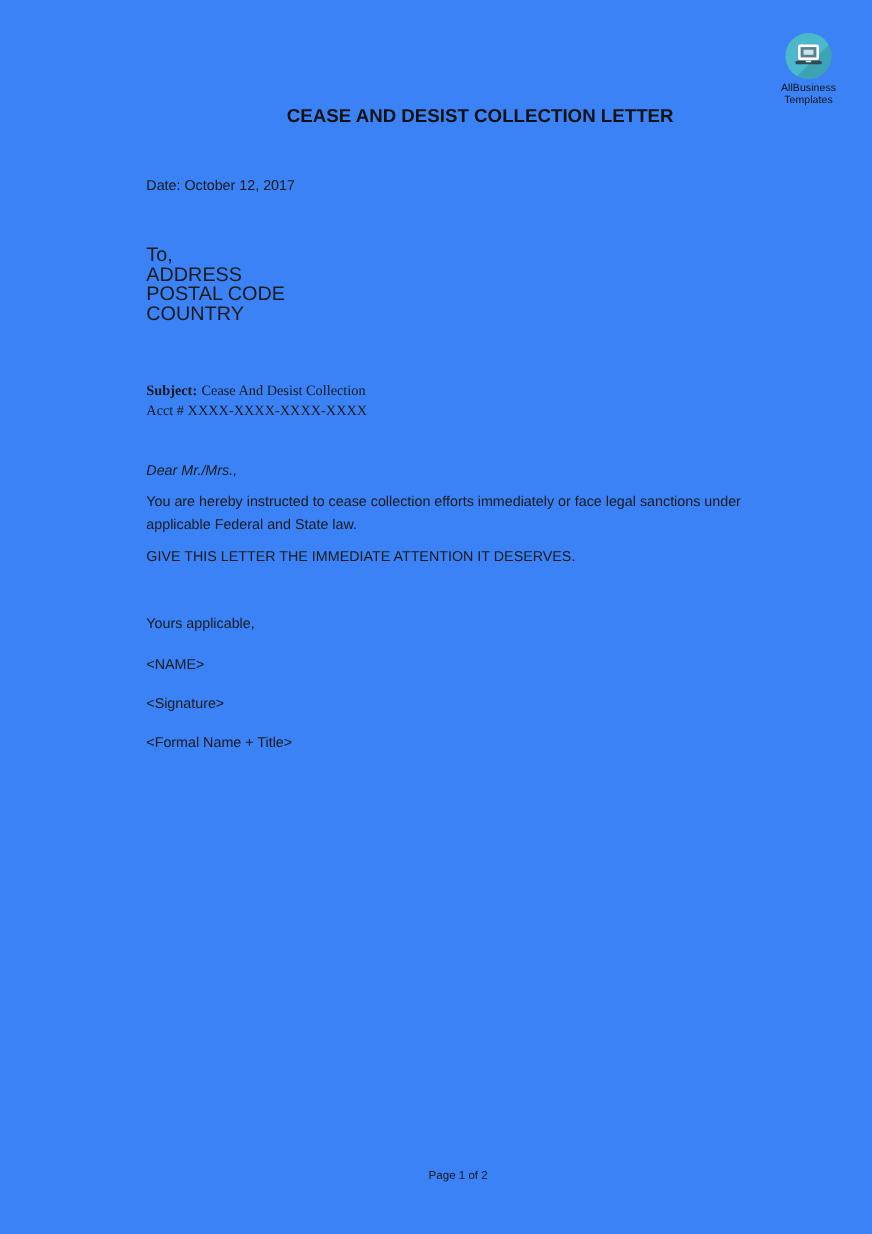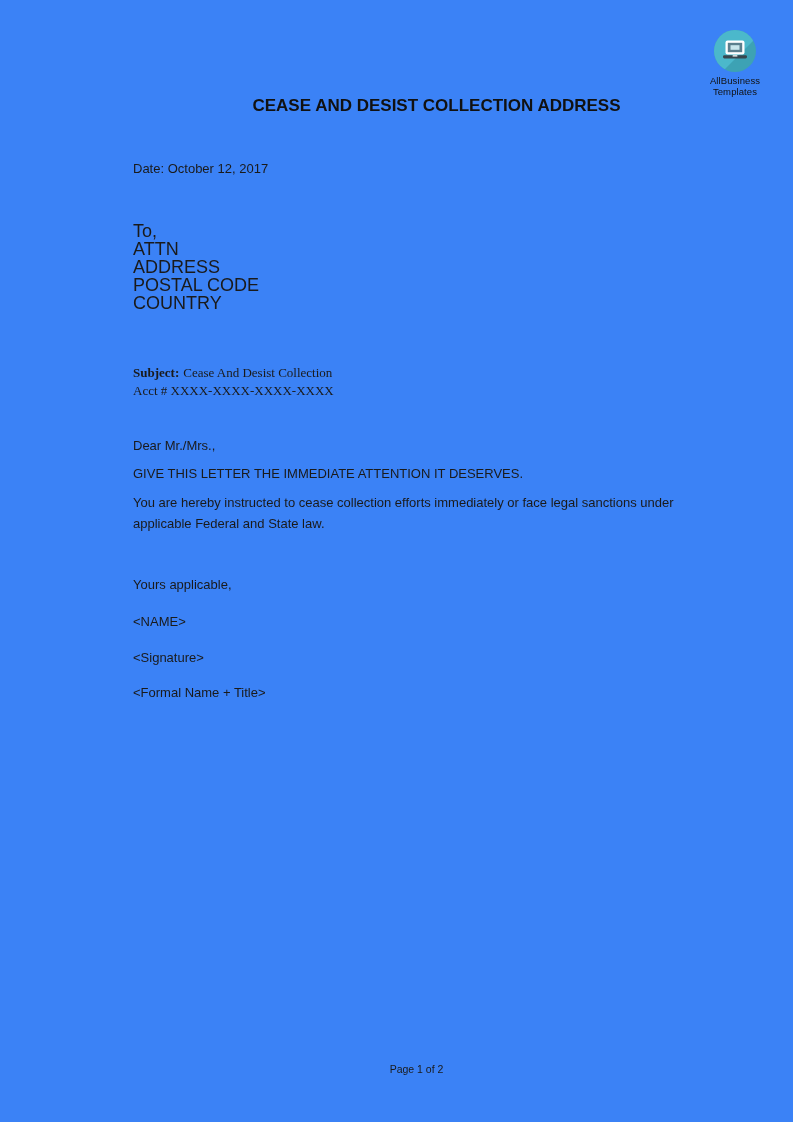--- a/index.html
+++ b/index.html
@@ -67,20 +67,21 @@
   .subject-line, .account-line {
     font-size: 13px;
     line-height: 18px;
   }
   .subject-label { font-weight: bold; }
   .subject-rest { margin-left: 4px; }
   .salutation {
     margin-top: 37px;
     font-size: 13px;
     line-height: 18px;
+    font-style: italic;
   }
   .para {
     width: 640px;
     font-size: 13px;
     line-height: 21px;
     white-space: pre-line;
   }
   .para-1 { margin-top: 34px; }
   .para-2 { margin-top: 8px; }
   .para-3 { margin-top: 8px; }
@@ -126,44 +127,43 @@
         <rect x="10" y="26.2" width="24" height="3.2" rx="1.4" fill="#37474f"></rect>
         <rect x="19.5" y="26.2" width="5" height="1.4" rx="0.7" fill="#ffffff"></rect>
       </svg>
     </div>
     <div class="logo-text">AllBusiness</div>
     <div class="logo-text">Templates</div>
   </div>
 
   <div class="content">
 
-    <div class="doc-title">CEASE AND DESIST COLLECTION ADDRESS</div>
+    <div class="doc-title">CEASE AND DESIST COLLECTION LETTER</div>
 
     <div class="date-line">Date: October 12, 2017</div>
 
     <div class="recipient-block">
       <div class="recipient-line">To,</div>
-      <div class="recipient-line">ATTN</div>
       <div class="recipient-line">ADDRESS</div>
       <div class="recipient-line">POSTAL CODE</div>
       <div class="recipient-line">COUNTRY</div>
     </div>
 
     <div class="subject-block">
       <div class="subject-line">
         <span class="subject-label">Subject:</span><span class="subject-rest">Cease And Desist Collection</span>
       </div>
       <div class="account-line">Acct # XXXX-XXXX-XXXX-XXXX</div>
     </div>
 
     <div class="salutation">Dear Mr./Mrs.,</div>
 
-    <div class="para para-3">GIVE THIS LETTER THE IMMEDIATE ATTENTION IT DESERVES.</div>
     <div class="para para-2">You are hereby instructed to cease collection efforts immediately or face legal sanctions under
 applicable Federal and State law.</div>
+    <div class="para para-3">GIVE THIS LETTER THE IMMEDIATE ATTENTION IT DESERVES.</div>
 
     <div class="closing-line closing-1">Yours applicable,</div>
     <div class="closing-line closing-2">&lt;NAME&gt;</div>
     <div class="closing-line closing-3">&lt;Signature&gt;</div>
     <div class="closing-line closing-4">&lt;Formal Name + Title&gt;</div>
 
   </div>
 
   <div class="footer">Page 1 of 2</div>
 

